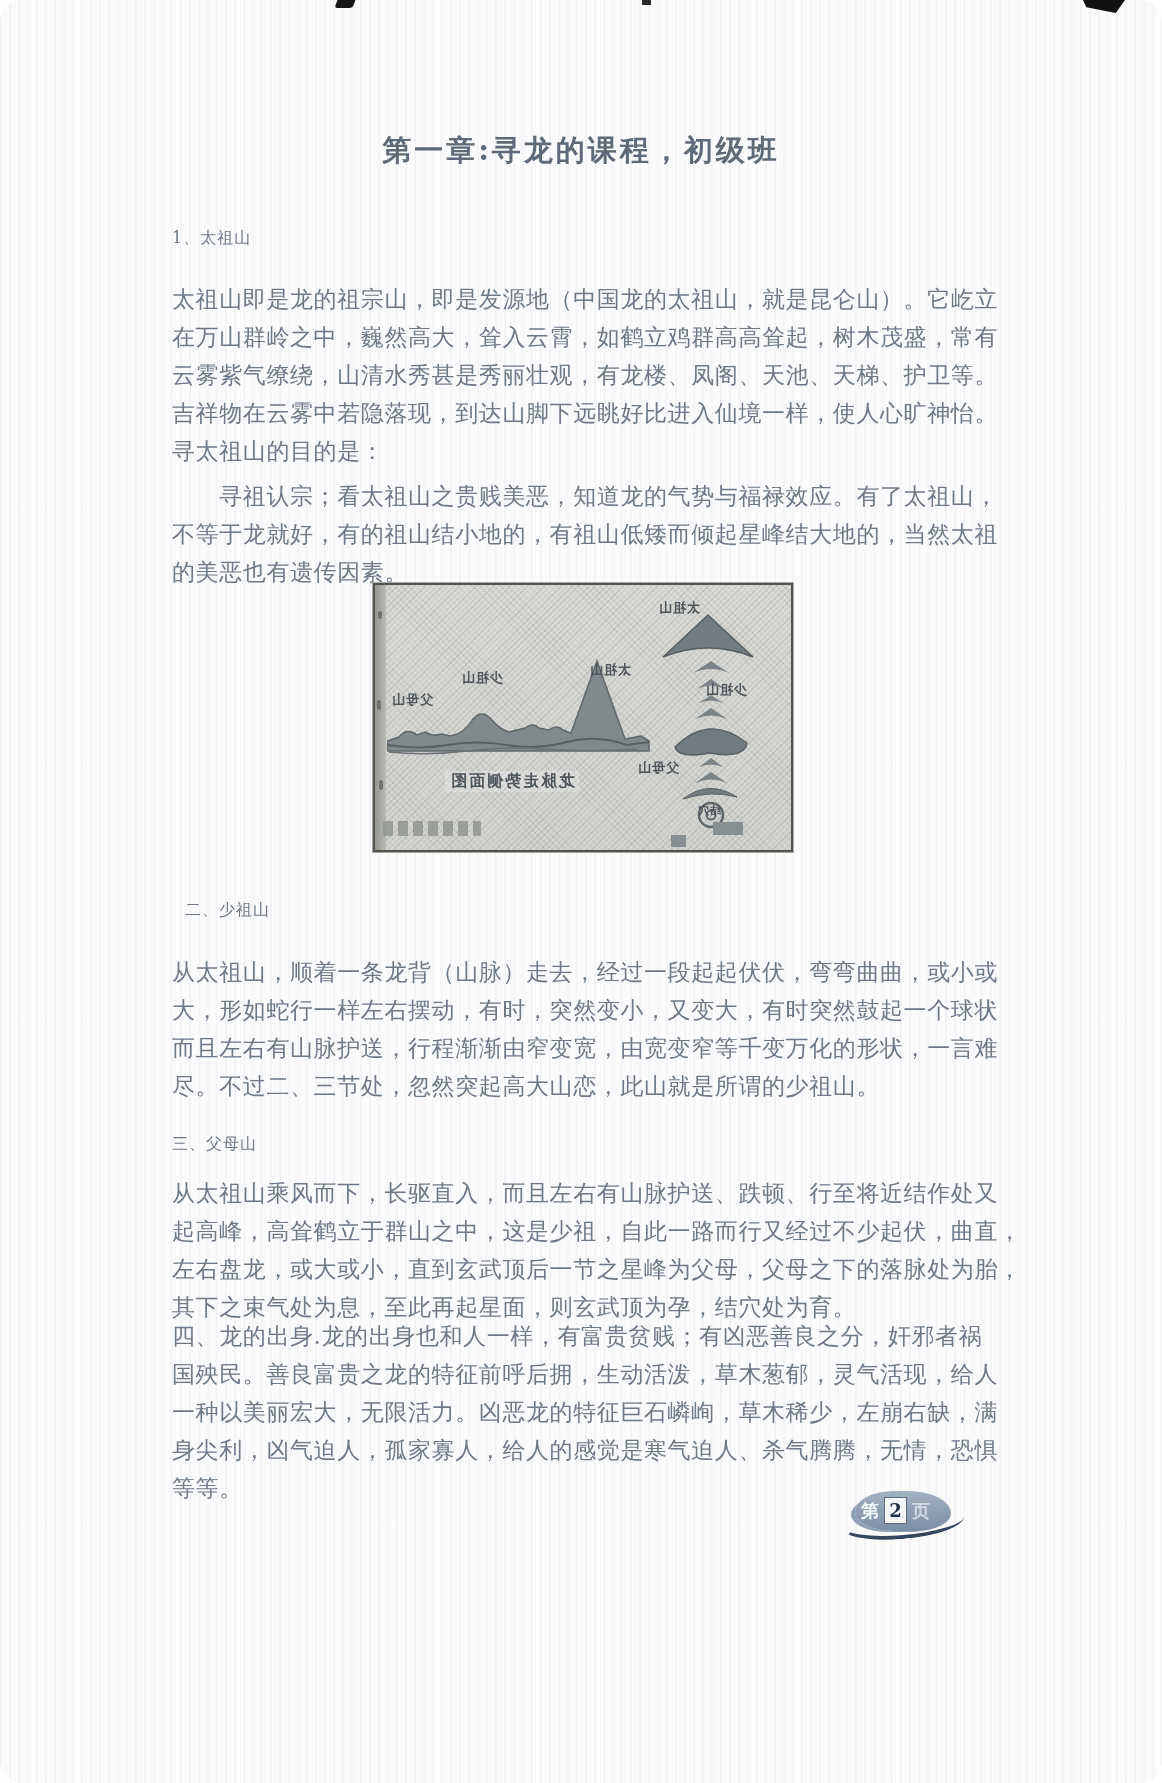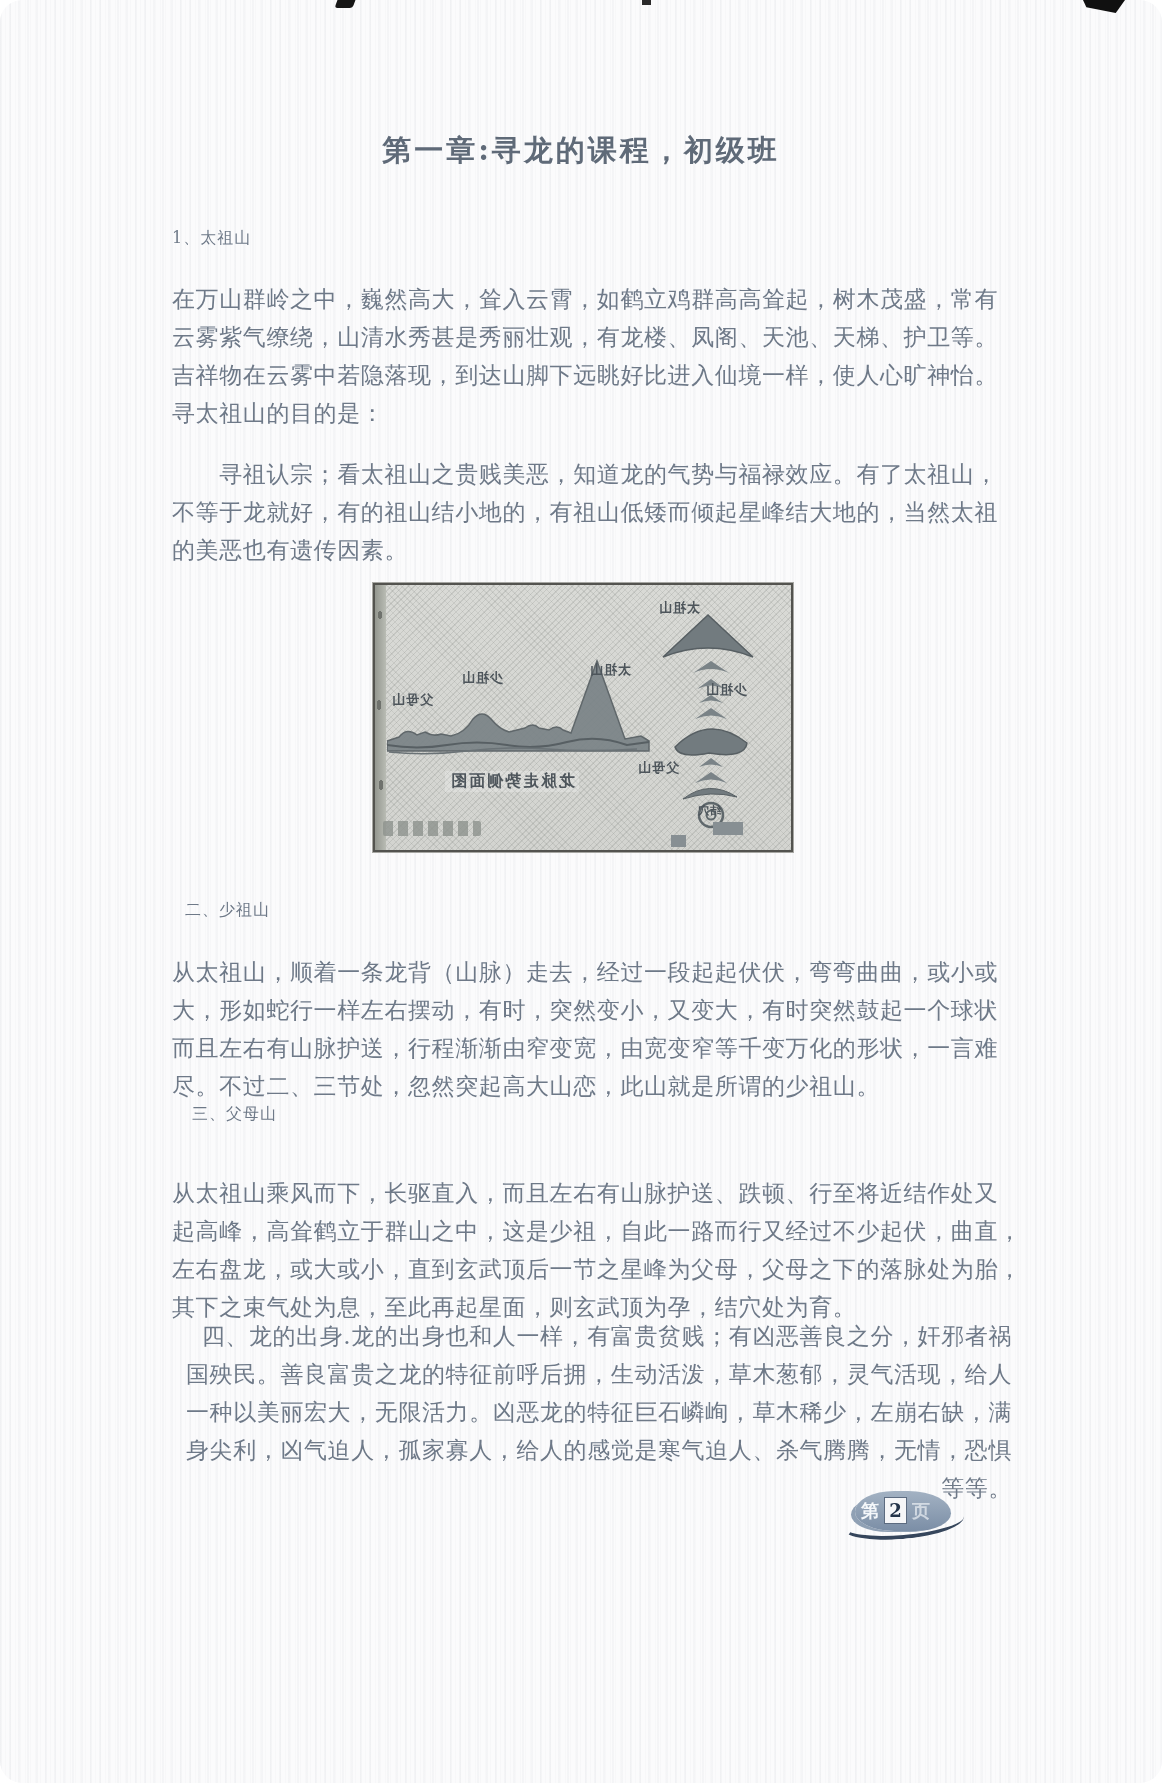--- a/index.html
+++ b/index.html
@@ -26,24 +26,24 @@
 
   .title{
     position:absolute;top:131px;left:0;width:100%;
     text-align:center;font-size:29px;font-weight:bold;
     letter-spacing:3px;color:#5f6a78;white-space:nowrap;
   }
   .heading{
     position:absolute;left:172px;font-size:16px;font-weight:500;
     letter-spacing:1px;white-space:nowrap;
   }
-  .h1{top:228px;} .h2{top:900px;margin-left:13px;} .h3{top:1104px;margin-left:20px;}
+  .h1{top:228px;} .h2{top:900px;margin-left:13px;} .h3{top:1134px;}
 
   .para{position:absolute;left:172px;width:840px;}
-  .p1{top:281px;} .p2{top:456px;} .p3{top:954px;} .p4{top:1175px;} .p5{top:1318px;text-align:right;}
+  .p1{top:281px;} .p2{top:478px;} .p3{top:954px;} .p4{top:1175px;} .p5{top:1318px;}
   .line{
     height:38px;line-height:36px;font-size:23px;
     letter-spacing:0.6px;white-space:nowrap;
   }
 
   
   .figure{
     position:absolute;left:373px;top:583px;width:416px;height:265px;
     background:
       repeating-linear-gradient(135deg, rgba(95,100,95,0.16) 0 1px, transparent 1px 4px),
@@ -111,20 +111,21 @@
 
   <div class="artifact a1"></div>
   <div class="artifact a2"></div>
   <div class="artifact a3"></div>
 
   <div class="title">第一章:寻龙的课程，初级班</div>
 
   <div class="heading h1">1、太祖山</div>
 
   <div class="para p1">
+    <div class="line">太祖山即是龙的祖宗山，即是发源地（中国龙的太祖山，就是昆仑山）。它屹立</div>
     <div class="line">在万山群岭之中，巍然高大，耸入云霄，如鹤立鸡群高高耸起，树木茂盛，常有</div>
     <div class="line">云雾紫气缭绕，山清水秀甚是秀丽壮观，有龙楼、凤阁、天池、天梯、护卫等。</div>
     <div class="line">吉祥物在云雾中若隐落现，到达山脚下远眺好比进入仙境一样，使人心旷神怡。</div>
     <div class="line">寻太祖山的目的是：</div>
   </div>
 
   <div class="para p2">
     <div class="line">　　寻祖认宗；看太祖山之贵贱美恶，知道龙的气势与福禄效应。有了太祖山，</div>
     <div class="line">不等于龙就好，有的祖山结小地的，有祖山低矮而倾起星峰结大地的，当然太祖</div>
     <div class="line">的美恶也有遗传因素。</div>

